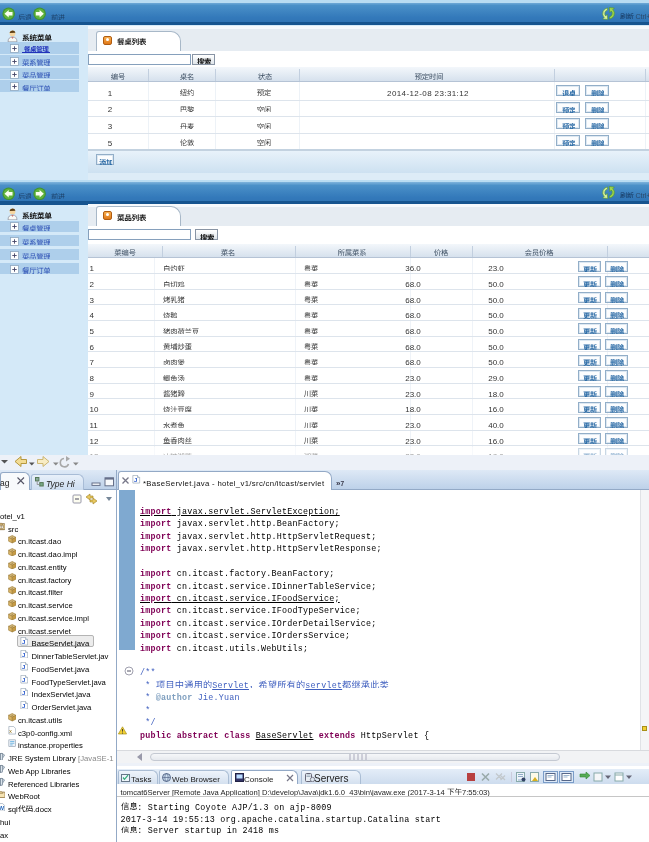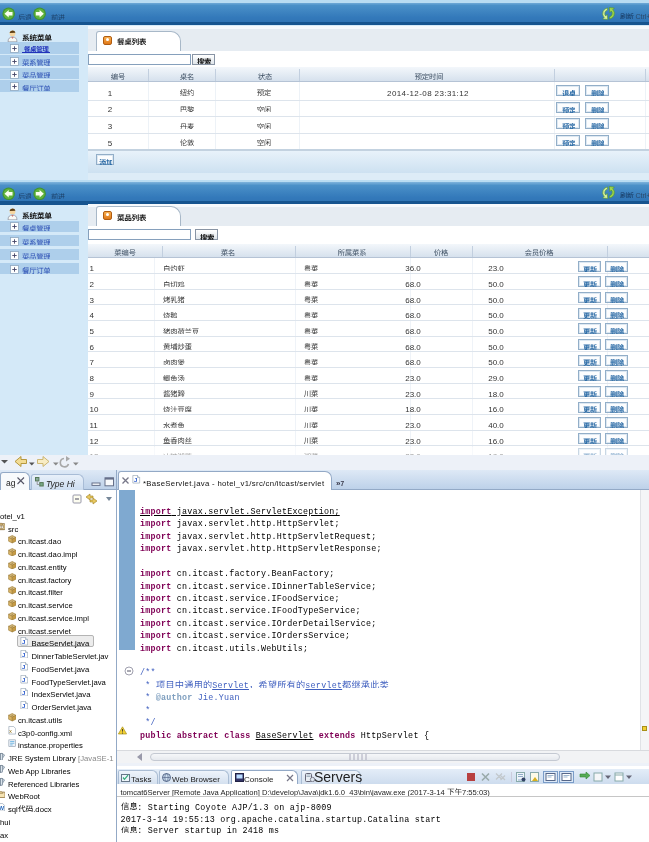--- a/index.html
+++ b/index.html
@@ -1015,21 +1015,21 @@
     <path d="M29 7.5 l2.8 3 2.8-3z" fill="#555"></path>
     <path d="M49 6.5 l-6-5 v3 h-5.5 v4 h5.5 v3z" fill="#f8ecc4" stroke="#c8b068" stroke-width="0.9"></path>
     <path d="M53 7.5 l2.8 3 2.8-3z" fill="#888"></path>
     <path d="M64 3.5 a4.2 4.2 0 1 0 4.5 5.5" fill="none" stroke="#a8a8a8" stroke-width="1.6"></path>
     <path d="M66 1 l4 2.8 -4 2.8z" fill="#a8a8a8"></path>
     <path d="M73 7.5 l2.8 3 2.8-3z" fill="#888"></path>
   </svg>
 <div class="a" style="left:0px;top:470px;width:116px;height:372px;background:#fff"></div>
 <div class="a" style="left:0px;top:470px;width:116px;height:20px;background:linear-gradient(#dee9f6,#bdd1e9);border-bottom:1px solid #93a9c6"></div>
 <div class="a" style="left:0px;top:472px;width:30px;height:18px;background:#f8fafc;border:1px solid #93a9c6;border-bottom:none;border-radius:3px 6px 0 0"></div>
-<div class="t l" style="left:6px;top:481px;"><span style="font-size:8.5px;color:#222">ag</span></div>
+<div class="t l" style="left:0;top:481px;"><span style="font-size:8.5px;color:#222">ag</span></div>
 <svg class="a" style="left:16px;top:476px" width="10" height="10" viewBox="0 0 10 10">
     <path d="M1.5 1.5 l6.5 6.5 M8 1.5 l-6.5 6.5" stroke="#556" stroke-width="1.1"></path>
   </svg>
 <div class="a" style="left:31px;top:474px;width:53px;height:16px;background:linear-gradient(#e8f0fa,#cdddf0);border:1px solid #a8bcd6;border-bottom:none;border-radius:3px 6px 0 0"></div>
 <svg class="a" style="left:35px;top:477px" width="9" height="10" viewBox="0 0 9 10">
     <rect x="0.5" y="0.5" width="3.4" height="3.4" fill="#8a9" stroke="#575"></rect>
     <rect x="4.8" y="5.6" width="3.4" height="3.4" fill="#7a8" stroke="#575"></rect>
     <path d="M2.2 4 v3.5 h2.6" fill="none" stroke="#888" stroke-width="0.8"></path>
   </svg>
 <div class="t l" style="left:46px;top:481.5px;font-style:italic;"><span style="font-size:8.5px;color:#222">Type Hi</span></div>
@@ -1217,26 +1217,26 @@
 <div class="a" style="left:119px;top:490px;width:16px;height:160px;background:#7fa9d0"></div>
 <svg class="a" style="left:124px;top:666px" width="10" height="10" viewBox="0 0 10 10">
     <circle cx="5" cy="5" r="4" fill="#fff" stroke="#889" stroke-width="0.8"></circle>
     <path d="M3 5 h4" stroke="#556" stroke-width="1"></path>
   </svg>
 <svg class="a" style="left:118px;top:726px" width="9" height="9" viewBox="0 0 9 9">
     <path d="M4.5 0.8 L8.6 8 H0.4z" fill="#f2d034" stroke="#a89018" stroke-width="0.7"></path>
     <path d="M4.5 3 v2.6 M4.5 6.6 v1" stroke="#333" stroke-width="0.9"></path>
   </svg>
 <div class="t l" style="left:140px;top:509px;text-decoration:underline;"><span class="code"><span class="kw">import</span><span> javax.servlet.ServletException;</span></span></div>
-<div class="t l" style="left:140px;top:521.42px;"><span class="code"><span class="kw">import</span><span> javax.servlet.http.HttpServlet;</span></span></div>
+<div class="t l" style="left:140px;top:521.42px;"><span class="code"><span class="kw">import</span><span> javax.servlet.http.BeanFactory;</span></span></div>
 <div class="t l" style="left:140px;top:533.84px;"><span class="code"><span class="kw">import</span><span> javax.servlet.http.HttpServletRequest;</span></span></div>
 <div class="t l" style="left:140px;top:546.26px;"><span class="code"><span class="kw">import</span><span> javax.servlet.http.HttpServletResponse;</span></span></div>
 <div class="t l" style="left:140px;top:571.1px;"><span class="code"><span class="kw">import</span><span> cn.itcast.factory.BeanFactory;</span></span></div>
 <div class="t l" style="left:140px;top:583.52px;"><span class="code"><span class="kw">import</span><span> cn.itcast.service.IDinnerTableService;</span></span></div>
-<div class="t l" style="left:140px;top:595.94px;"><span class="code"><span class="kw">import</span><span> cn.itcast.service.IFoodService;</span></span></div>
+<div class="t l" style="left:140px;top:595.94px;text-decoration:underline;"><span class="code"><span class="kw">import</span><span> cn.itcast.service.IFoodService;</span></span></div>
 <div class="t l" style="left:140px;top:608.36px;"><span class="code"><span class="kw">import</span><span> cn.itcast.service.IFoodTypeService;</span></span></div>
 <div class="t l" style="left:140px;top:620.78px;"><span class="code"><span class="kw">import</span><span> cn.itcast.service.IOrderDetailService;</span></span></div>
 <div class="t l" style="left:140px;top:633.2px;"><span class="code"><span class="kw">import</span><span> cn.itcast.service.IOrdersService;</span></span></div>
 <div class="t l" style="left:140px;top:645.62px;"><span class="code"><span class="kw">import</span><span> cn.itcast.utils.WebUtils;</span></span></div>
 <div class="t l" style="left:140px;top:670.46px;"><span class="code"><span class="jd">/**</span></span></div>
 <div class="t l" style="left:140px;top:682.88px;"><span class="code"><span class="jd">&nbsp;* </span><svg class="ck" width="56.4" height="9.2" viewBox="0 -1000 6132 1000">
         <g fill="#3f5fbf">
           <use href="#g102" x="0"></use>
           <use href="#g103" x="1022"></use>
           <use href="#g104" x="2044"></use>
@@ -1298,21 +1298,21 @@
 <div class="t l" style="left:244px;top:777px;"><span style="font-size:8px;color:#222">Console</span></div>
 <svg class="a" style="left:286px;top:773.5px" width="8" height="8" viewBox="0 0 8 8">
     <path d="M1 1 l6 6 M7 1 l-6 6" stroke="#778" stroke-width="1.2"></path>
   </svg>
 <div class="a" style="left:301px;top:770px;width:60px;height:14px;background:linear-gradient(#eef4fb,#d4e0ef);border:1px solid #aabdd4;border-bottom:none;border-radius:2px 6px 0 0"></div>
 <svg class="a" style="left:305px;top:772.5px" width="10" height="9" viewBox="0 0 10 9">
     <rect x="0.5" y="0.5" width="6" height="8" rx="1" fill="#e8eef4" stroke="#667"></rect>
     <path d="M1.5 2 h4 M1.5 3.5 h4" stroke="#89a" stroke-width="0.7"></path>
     <circle cx="7.5" cy="6.5" r="2.2" fill="#dde6ee" stroke="#667" stroke-width="0.8"></circle>
   </svg>
-<div class="t l" style="left:314px;top:777px;"><span style="font-size:14px;color:#222">Servers</span></div>
+<div class="t l" style="left:314px;top:777px;"><span style="font-size:10px;color:#222">Servers</span></div>
 <svg class="a" style="left:455px;top:770px" width="194" height="13" viewBox="0 0 194 13">
     <rect x="12" y="3" width="8" height="8" fill="#b84040"></rect>
     <path d="M27 3.5 l7 7 M34 3.5 l-7 7" stroke="#9aa" stroke-width="1.6"></path>
     <path d="M41 3.5 l6 6 M47 3.5 l-6 6 M45.5 5.5 l4.5 4.5 M50 5.5 l-4.5 4.5" stroke="#c2c8cc" stroke-width="1.2"></path>
     <path d="M56.5 2 v10" stroke="#ccd"></path>
     <rect x="61.5" y="2.5" width="8" height="9" fill="#eef4fa" stroke="#8aa"></rect>
     <path d="M63 10 h5 M63 4.5 h5 M63 6.5 h5" stroke="#79b" stroke-width="0.8"></path>
     <circle cx="68.5" cy="9.5" r="2" fill="#346"></circle>
     <rect x="75.5" y="2.5" width="8" height="9" fill="#fdfbe8" stroke="#8aa"></rect>
     <path d="M80 7 l3 4 h-6z" fill="#d8b020"></path>

